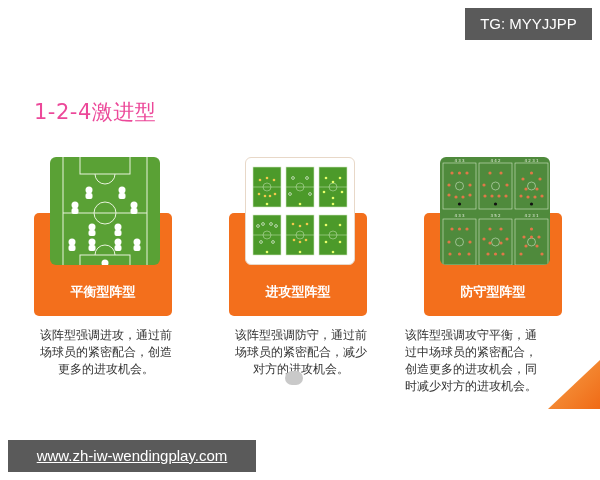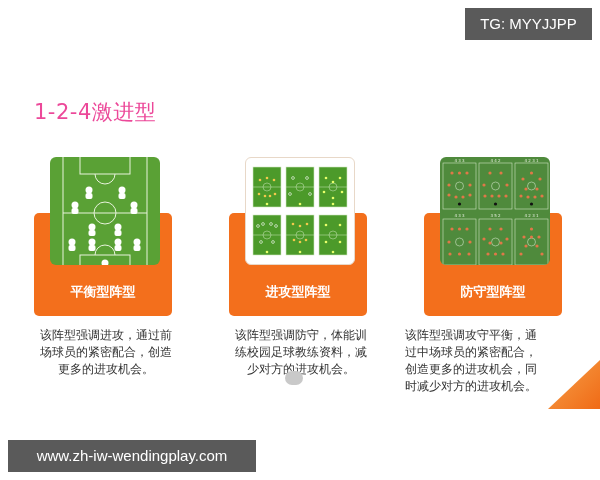--- a/index.html
+++ b/index.html
@@ -9,21 +9,21 @@
   .card{position:absolute;top:213px;width:138px;height:103px;background:#f36f1c;border-radius:5px;}
   .card .label{position:absolute;left:0;right:0;top:70px;text-align:center;color:#fff;font-size:13px;font-weight:bold;}
   .pitch{position:absolute;top:157px;width:110px;height:108px;border-radius:6px;overflow:hidden;}
   .p1{left:50px;background:#5aa135;}
   .p2{left:245px;background:#fff;border:1px solid #e8d8c8;width:108px;height:106px;}
   .p3{left:440px;background:#4f8a3c;}
   .desc{position:absolute;top:327px;width:140px;font-size:12px;line-height:17px;color:#333;text-align:center;}
   .wm{position:absolute;left:285px;top:370px;font-size:15px;color:#b9b9b9;letter-spacing:0.5px;white-space:nowrap;}
   .wm .wx{display:inline-block;width:18px;height:14px;background:#c9c9c9;border-radius:8px;vertical-align:-1px;margin-right:4px;}
   .corner{position:absolute;right:0;top:360px;width:52px;height:49px;background:linear-gradient(135deg,#f6a24a,#f06a16);clip-path:polygon(100% 0,100% 100%,0 100%);}
-  .url{position:absolute;left:8px;top:440px;width:248px;height:32px;background:#5a5a5a;color:#fff;font-family:"Liberation Sans",sans-serif;font-size:15px;line-height:32px;text-align:center;}
+  .url{position:absolute;left:8px;top:440px;width:248px;height:32px;background:#5a5a5a;color:#fff;font-family:"Liberation Sans",sans-serif;font-size:15px;line-height:32px;text-align:center;text-decoration:underline;}
   svg{display:block}
 </style>
 </head>
 <body>
 
 <div class="tg">TG: MYYJJPP</div>
 
 <div class="title">1-2-4激进型</div>
 
 <div class="card" style="left:34px">
@@ -135,21 +135,21 @@
         <circle cx="64" cy="36" r="1.4"></circle>
       <circle cx="12" cy="68" r="1.4"></circle>
         <circle cx="17" cy="66" r="1.4"></circle>
         <circle cx="25" cy="66" r="1.4"></circle>
         <circle cx="30" cy="68" r="1.4"></circle>
       <circle cx="15" cy="84" r="1.4"></circle>
         <circle cx="27" cy="84" r="1.4"></circle>
     </g>
   </svg>
 </div>
-<div class="desc" style="left:231px">该阵型强调防守，体能训练校园足球教练资料，减少对方的进攻机会。</div>
+<div class="desc" style="left:231px">该阵型强调防守，通过前场球员的紧密配合，减少对方的进攻机会。</div>
 
 <div class="card" style="left:424px">
   <div class="label">防守型阵型</div>
 </div>
 <div class="pitch p3">
   <svg width="110" height="108" viewBox="0 0 110 108">
     <g stroke="#cfe3c4" stroke-width="0.6" fill="none">
       <rect x="3" y="6" width="33" height="46"></rect>
         <rect x="39" y="6" width="33" height="46"></rect>
         <rect x="75" y="6" width="33" height="46"></rect>

